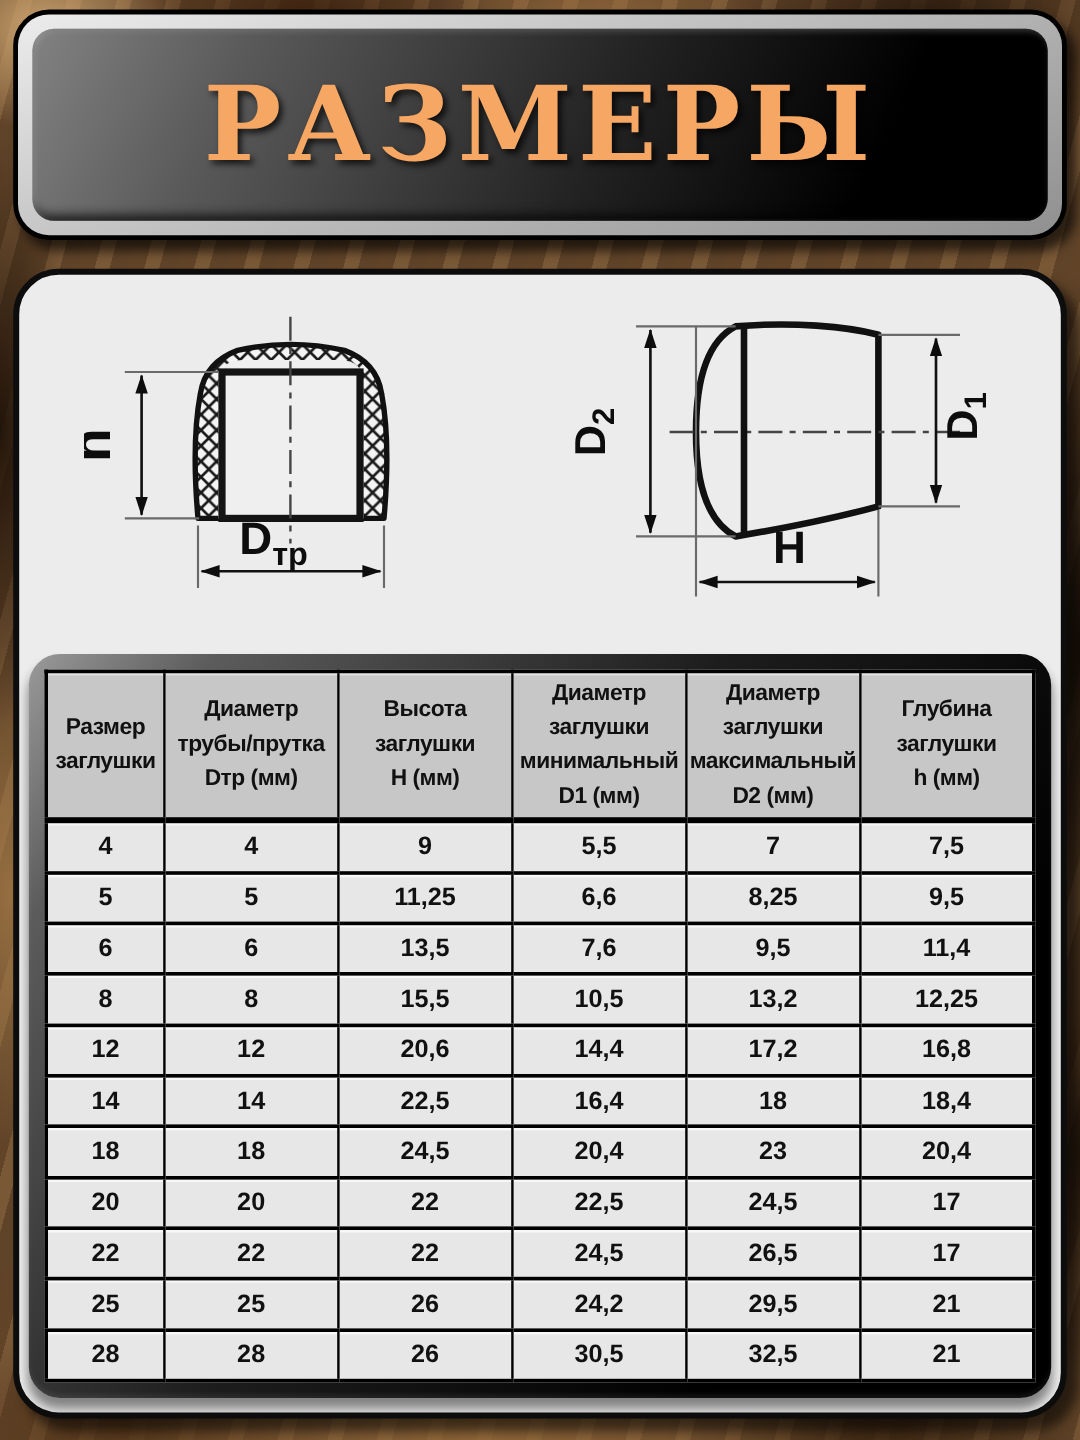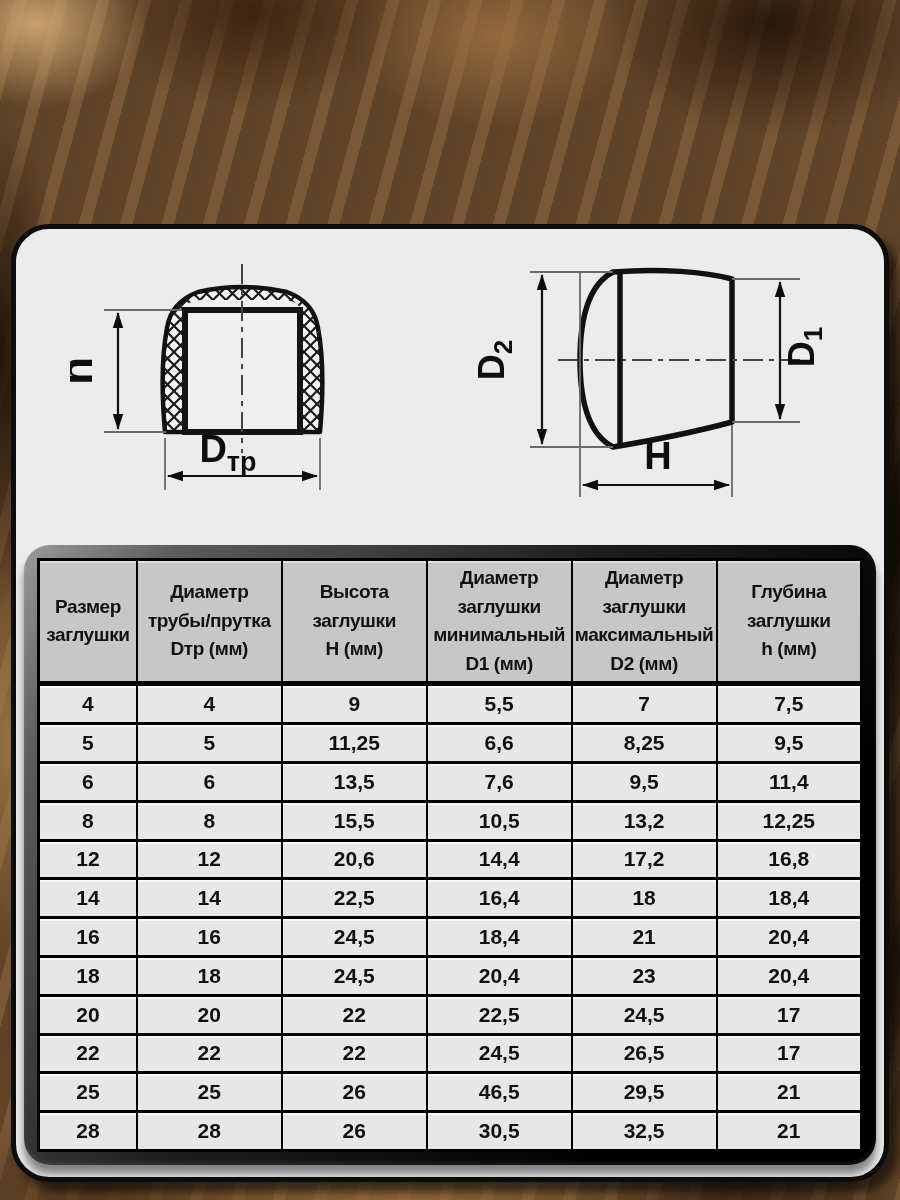--- a/index.html
+++ b/index.html
@@ -56,20 +56,27 @@
   .dim-table td{background:#e7e7e7;font-size:21px;font-weight:bold;
     border-top-width:3px;border-bottom-width:3px;
     box-shadow:inset 0 2px 0 rgba(255,255,255,.65);}
   .dim-table th:nth-child(1),.dim-table td:nth-child(1){width:11.4%;margin-left:40px;}
 </style>
 </head>
 <body>
 
 <div id="page">
 
+  <div class="banner">
+    <div class="banner-bezel">
+      <div class="banner-inner">
+        <div class="banner-title">РАЗМЕРЫ</div>
+      </div>
+    </div>
+  </div>
 
   <div class="panel"></div>
 
   <svg class="diag diag-left" width="360" height="290" viewBox="0 0 360 290">
     <defs>
       <pattern id="xh1" width="13" height="13" patternUnits="userSpaceOnUse">
         <rect width="13" height="13" fill="#f4f4f4"></rect>
         <path d="M0,13 L13,0 M0,0 L13,13" stroke="#1a1a1a" stroke-width="2.2"></path>
       </pattern>
       <marker id="arw1" viewBox="0 0 16 12" markerWidth="16" markerHeight="12" refX="15" refY="6" orient="auto-start-reverse" markerUnits="userSpaceOnUse">
@@ -194,28 +201,20 @@
           </tr>
           <tr>
             <td>14</td>
             <td>14</td>
             <td>22,5</td>
             <td>16,4</td>
             <td>18</td>
             <td>18,4</td>
           </tr>
           <tr>
-            <td>16</td>
-            <td>16</td>
-            <td>24,5</td>
-            <td>18,4</td>
-            <td>21</td>
-            <td>20,4</td>
-          </tr>
-          <tr>
             <td>18</td>
             <td>18</td>
             <td>24,5</td>
             <td>20,4</td>
             <td>23</td>
             <td>20,4</td>
           </tr>
           <tr>
             <td>20</td>
             <td>20</td>
@@ -229,21 +228,21 @@
             <td>22</td>
             <td>22</td>
             <td>24,5</td>
             <td>26,5</td>
             <td>17</td>
           </tr>
           <tr>
             <td>25</td>
             <td>25</td>
             <td>26</td>
-            <td>46,5</td>
+            <td>24,2</td>
             <td>29,5</td>
             <td>21</td>
           </tr>
           <tr>
             <td>28</td>
             <td>28</td>
             <td>26</td>
             <td>30,5</td>
             <td>32,5</td>
             <td>21</td>

